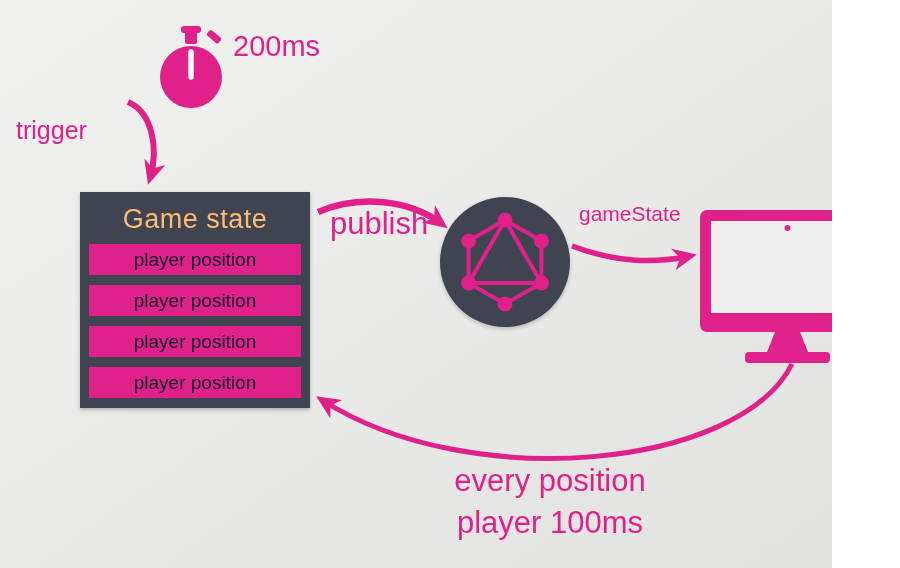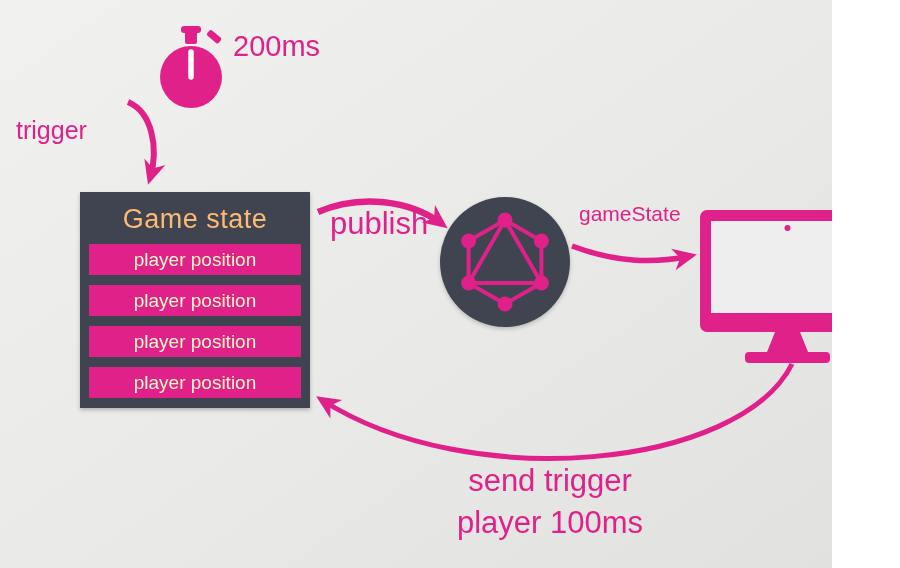--- a/index.html
+++ b/index.html
@@ -49,21 +49,21 @@
     height: 52px; line-height: 54px;
     text-align: center;
     color: #fdba74;
     font-size: 27px;
     letter-spacing: .5px;
   }
   .gs-row {
     height: 31px;
     margin: 0 9px 10px 9px;
     background: var(--accent);
-    color: #fef9c3;
+    color: #0f172a;
     font-size: 19px;
     line-height: 31px;
     text-align: center;
   }
   .graphql-circle {
     position: absolute;
     left: 440px; top: 197px;
     width: 130px; height: 130px;
     border-radius: 50%;
     background: var(--dark);
@@ -128,17 +128,17 @@
 
   <svg class="icon-monitor" width="185" height="165" viewBox="0 0 185 165">
     <rect x="5" y="5" width="175" height="122" rx="7" class="fill-accent"></rect>
     <rect x="16" y="16" width="153" height="92" fill="#edeeed"></rect>
     <circle cx="92.5" cy="23" r="3" class="fill-accent"></circle>
     <polygon points="80,127 105,127 113,147 72,147" class="fill-accent"></polygon>
     <rect x="50" y="147" width="85" height="11" rx="4" class="fill-accent"></rect>
   </svg>
 
   <div class="label lbl-feedback">
-    <div>send trigger</div>
+    <div>every position</div>
     <div>player 100ms</div>
   </div>
 
 </div>
 
 </body></html>

